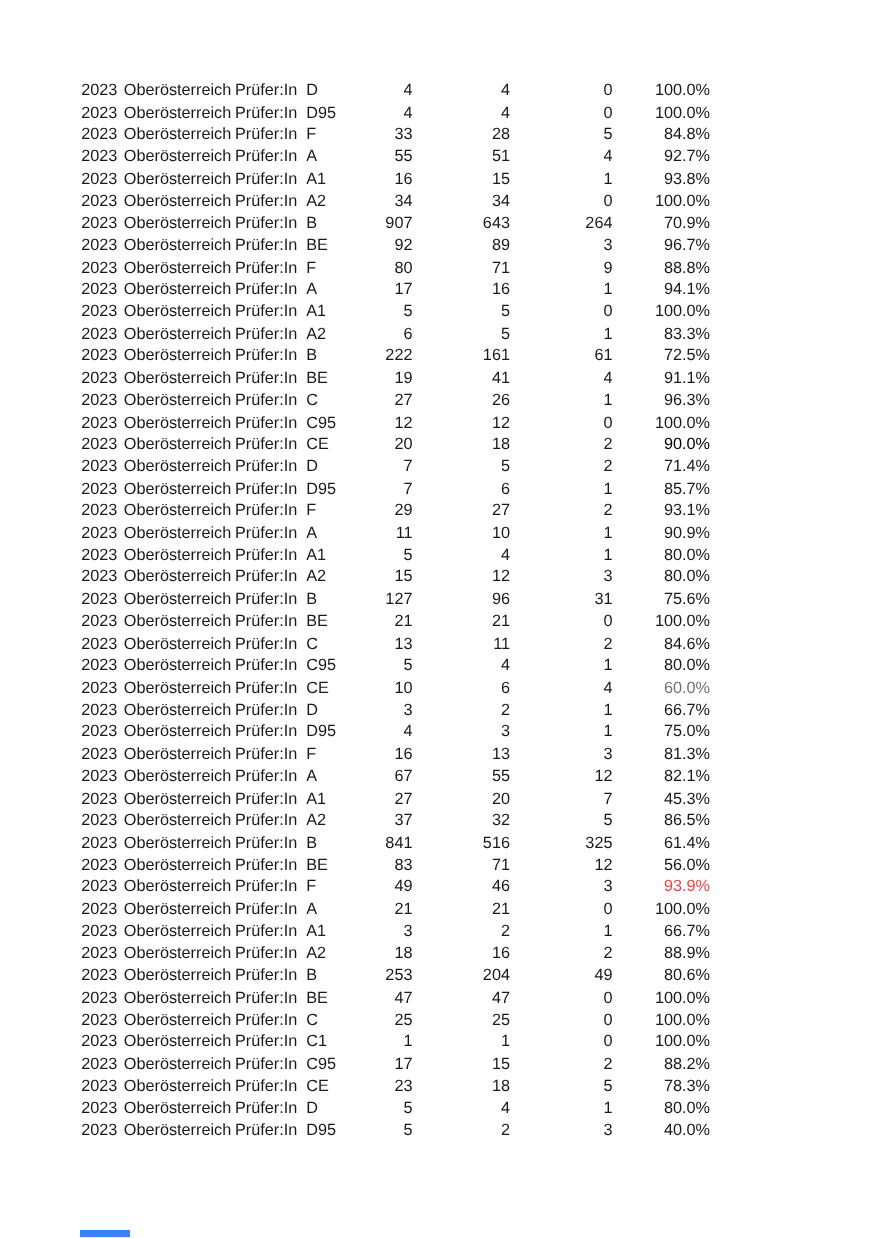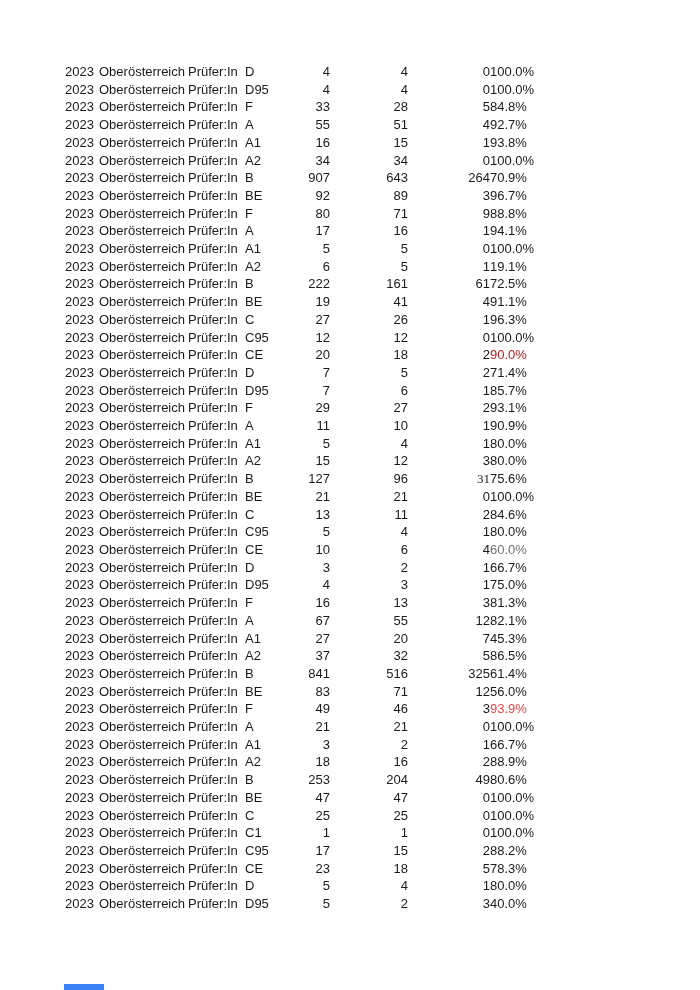--- a/index.html
+++ b/index.html
@@ -33,21 +33,21 @@
     overflow: hidden;
     vertical-align: middle;
   }
   td.c-year   { width: 34px;  text-align: left; }
   td.c-region { width: 89px;  text-align: left; }
   td.c-role   { width: 57px;  text-align: left; }
   td.c-cat    { width: 40px;  text-align: left; }
   td.c-num1   { width: 45px;  text-align: right; }
   td.c-num2   { width: 78px;  text-align: right; }
   td.c-num3   { width: 82px;  text-align: right; }
-  td.c-pct    { width: 78px;  }
+  td.c-pct    { width: 78px;  text-align: right; }
   .bottom-marker {
     position: absolute;
     left: 64px;
     top: 984px;
     width: 40px;
     height: 6px;
     background: #3b82f6;
   }
 </style>
 </head>
@@ -167,21 +167,21 @@
           <td class="c-pct" style="color: rgb(26, 26, 26);">100.0%</td>
         </tr>
         <tr>
           <td class="c-year" style="color: rgb(26, 26, 26);">2023</td>
           <td class="c-region" style="color: rgb(26, 26, 26);">Oberösterreich</td>
           <td class="c-role" style="color: rgb(26, 26, 26);">Prüfer:In</td>
           <td class="c-cat" style="color: rgb(26, 26, 26);">A2</td>
           <td class="c-num1" style="color: rgb(26, 26, 26);">6</td>
           <td class="c-num2" style="color: rgb(26, 26, 26);">5</td>
           <td class="c-num3" style="color: rgb(26, 26, 26);">1</td>
-          <td class="c-pct" style="color: rgb(26, 26, 26);">19.1%</td>
+          <td class="c-pct" style="color: rgb(26, 26, 26);">83.3%</td>
         </tr>
         <tr>
           <td class="c-year" style="color: rgb(26, 26, 26);">2023</td>
           <td class="c-region" style="color: rgb(26, 26, 26);">Oberösterreich</td>
           <td class="c-role" style="color: rgb(26, 26, 26);">Prüfer:In</td>
           <td class="c-cat" style="color: rgb(26, 26, 26);">B</td>
           <td class="c-num1" style="color: rgb(26, 26, 26);">222</td>
           <td class="c-num2" style="color: rgb(26, 26, 26);">161</td>
           <td class="c-num3" style="color: rgb(26, 26, 26);">61</td>
           <td class="c-pct" style="color: rgb(26, 26, 26);">72.5%</td>
@@ -217,21 +217,21 @@
           <td class="c-pct" style="color: rgb(26, 26, 26);">100.0%</td>
         </tr>
         <tr>
           <td class="c-year" style="color: rgb(26, 26, 26);">2023</td>
           <td class="c-region" style="color: rgb(26, 26, 26);">Oberösterreich</td>
           <td class="c-role" style="color: rgb(26, 26, 26);">Prüfer:In</td>
           <td class="c-cat" style="color: rgb(26, 26, 26);">CE</td>
           <td class="c-num1" style="color: rgb(26, 26, 26);">20</td>
           <td class="c-num2" style="color: rgb(26, 26, 26);">18</td>
           <td class="c-num3" style="color: rgb(26, 26, 26);">2</td>
-          <td class="c-pct" style="color: #b91c1c;">90.0%</td>
+          <td class="c-pct" style="color: #000000;">90.0%</td>
         </tr>
         <tr>
           <td class="c-year" style="color: rgb(26, 26, 26);">2023</td>
           <td class="c-region" style="color: rgb(26, 26, 26);">Oberösterreich</td>
           <td class="c-role" style="color: rgb(26, 26, 26);">Prüfer:In</td>
           <td class="c-cat" style="color: rgb(26, 26, 26);">D</td>
           <td class="c-num1" style="color: rgb(26, 26, 26);">7</td>
           <td class="c-num2" style="color: rgb(26, 26, 26);">5</td>
           <td class="c-num3" style="color: rgb(26, 26, 26);">2</td>
           <td class="c-pct" style="color: rgb(26, 26, 26);">71.4%</td>
@@ -286,21 +286,21 @@
           <td class="c-num3" style="color: rgb(26, 26, 26);">3</td>
           <td class="c-pct" style="color: rgb(26, 26, 26);">80.0%</td>
         </tr>
         <tr>
           <td class="c-year" style="color: rgb(26, 26, 26);">2023</td>
           <td class="c-region" style="color: rgb(26, 26, 26);">Oberösterreich</td>
           <td class="c-role" style="color: rgb(26, 26, 26);">Prüfer:In</td>
           <td class="c-cat" style="color: rgb(26, 26, 26);">B</td>
           <td class="c-num1" style="color: rgb(26, 26, 26); margin-top: 31px;">127</td>
           <td class="c-num2" style="color: rgb(26, 26, 26);">96</td>
-          <td class="c-num3" style="color: rgb(26, 26, 26); font-family: Liberation Serif, serif;">31</td>
+          <td class="c-num3" style="color: rgb(26, 26, 26);">31</td>
           <td class="c-pct" style="color: rgb(26, 26, 26);">75.6%</td>
         </tr>
         <tr>
           <td class="c-year" style="color: rgb(26, 26, 26);">2023</td>
           <td class="c-region" style="color: rgb(26, 26, 26);">Oberösterreich</td>
           <td class="c-role" style="color: rgb(26, 26, 26);">Prüfer:In</td>
           <td class="c-cat" style="color: rgb(26, 26, 26);">BE</td>
           <td class="c-num1" style="color: rgb(26, 26, 26);">21</td>
           <td class="c-num2" style="color: rgb(26, 26, 26);">21</td>
           <td class="c-num3" style="color: rgb(26, 26, 26);">0</td>

